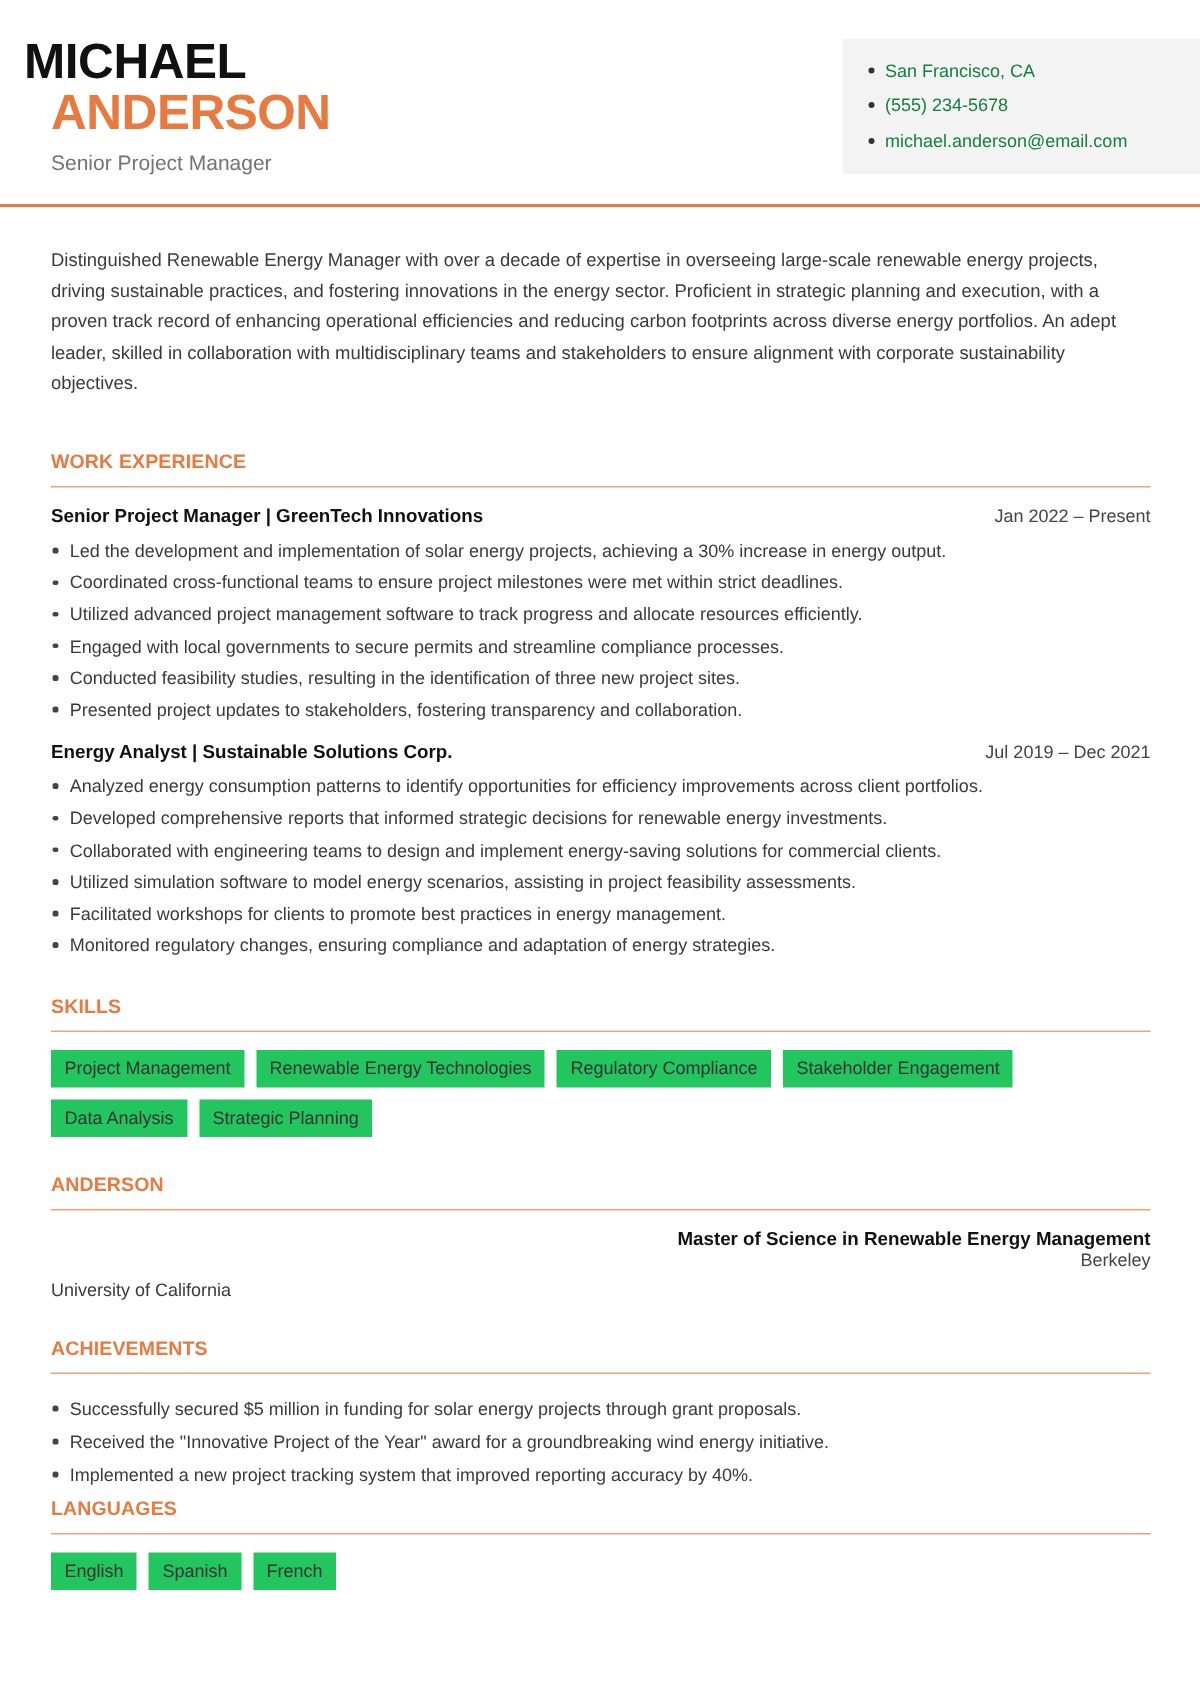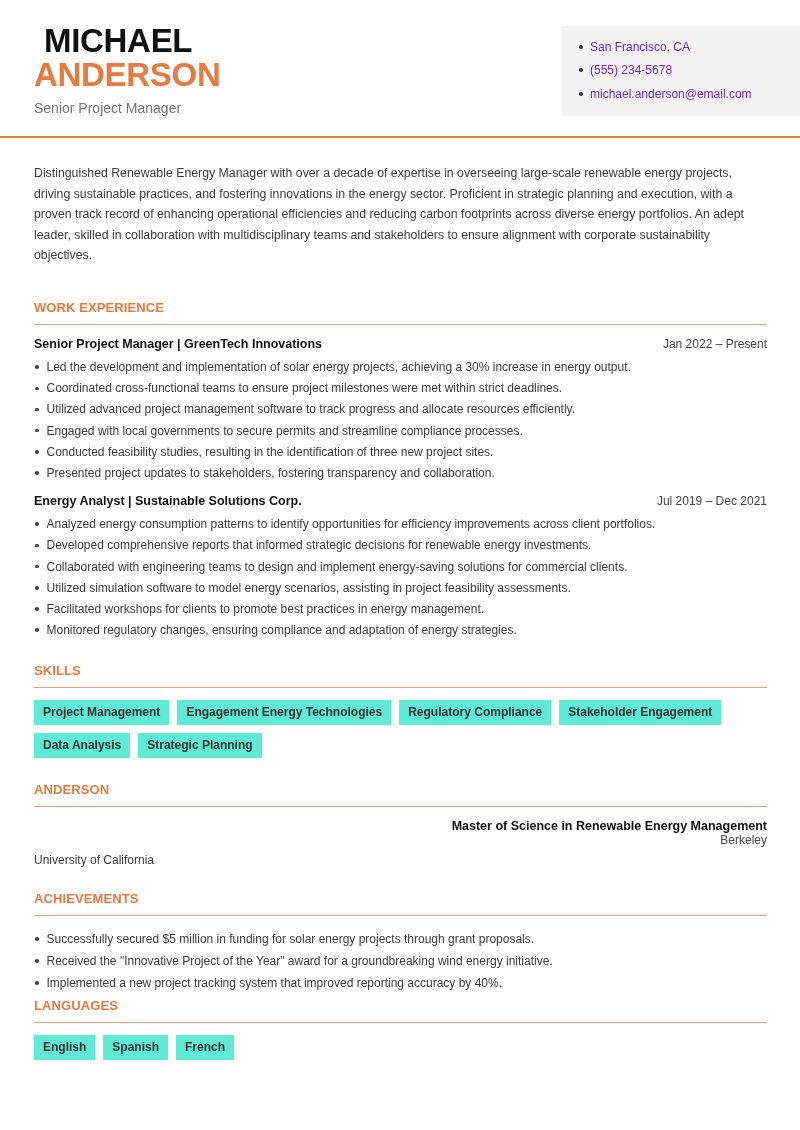--- a/index.html
+++ b/index.html
@@ -1,43 +1,43 @@
 <!DOCTYPE html>
 <html><head>
   <meta charset="utf-8">
   <style>
     * { box-sizing: border-box; margin: 0; padding: 0; }
     html, body { width: 800px; height: 1130px; background: #ffffff; }
     body { font-family: "Liberation Sans", sans-serif; color: #333333; position: relative; overflow: hidden; }
 
     .header { position: relative; height: 138px; border-bottom: 2px solid #e8793f; }
-    .name-first { position: absolute; left: 44px; top: 24px; font-size: 33px; font-weight: 700; color: #111111; letter-spacing: -0.3px; line-height: 34px; }
+    .name-first { position: absolute; left: 16px; top: 24px; font-size: 33px; font-weight: 700; color: #111111; letter-spacing: -0.3px; line-height: 34px; }
     .name-last { position: absolute; left: 34px; top: 58px; font-size: 33px; font-weight: 700; color: #e8793f; letter-spacing: -0.3px; line-height: 34px; }
     .job-title { position: absolute; left: 34px; top: 100px; font-size: 14px; color: #737373; }
 
     .contact-box { position: absolute; left: 562px; top: 26px; width: 238px; height: 90px; background: #f3f3f3; padding: 9px 0 0 17px; }
-    .contact-item { display: flex; align-items: center; font-size: 12px; color: #6d28d9; height: 23.5px; }
+    .contact-item { display: flex; align-items: center; font-size: 12px; color: #15803d; height: 23.5px; }
     .contact-item .dot { width: 4px; height: 4px; background: #333; border-radius: 50%; margin-right: 7px; flex: none; }
 
     .content { position: absolute; left: 34px; top: 163px; width: 733px; }
     .summary { font-size: 12.3px; line-height: 20.5px; color: #3a3a3a; }
 
     .section-title { font-size: 13px; font-weight: 700; color: #e8793f; padding-bottom: 9px; border-bottom: 1.5px solid #f0a07a; margin-bottom: 12px; letter-spacing: 0.1px; }
     .sec { margin-top: 34px; }
 
     .job-head { display: flex; justify-content: space-between; align-items: baseline; margin-bottom: 6px; }
     .job-role { font-size: 12.5px; font-weight: 700; color: #111111; }
     .job-date { font-size: 12px; color: #444444; }
     .bullets { list-style: none; }
     .bullets li { display: flex; align-items: center; font-size: 12px; color: #3a3a3a; height: 21.2px; }
     .bullets li .dot { width: 3.5px; height: 3.5px; background: #444; border-radius: 50%; margin: 0 8px 0 1px; flex: none; }
     .job + .job { margin-top: 10px; }
 
     .tags { display: flex; flex-wrap: wrap; gap: 8px 8px; }
-    .tag { background: #5eead4; font-size: 12px; color: #333333; padding: 0 9px; height: 25px; line-height: 25px; font-weight: bold; }
+    .tag { background: #22c55e; font-size: 12px; color: #333333; padding: 0 9px; height: 25px; line-height: 25px; }
 
     .edu-head { display: flex; justify-content: space-between; align-items: flex-end; flex-direction: column; }
     .edu-degree { font-size: 12.5px; font-weight: 700; color: #111111; }
     .edu-loc { font-size: 12px; color: #444444; }
     .edu-school { font-size: 12px; color: #3a3a3a; margin-top: 6px; }
   </style>
 </head>
 <body>
 
 <div class="header">
@@ -131,21 +131,21 @@
             <span>Monitored regulatory changes, ensuring compliance and adaptation of energy strategies.</span>
           </li>
       </ul>
     </div>
   </section>
 
   <section class="sec" style="margin-top:22px">
     <h2 class="section-title">SKILLS</h2>
     <div class="tags">
       <span class="tag">Project Management</span>
-      <span class="tag">Engagement Energy Technologies</span>
+      <span class="tag">Renewable Energy Technologies</span>
       <span class="tag">Regulatory Compliance</span>
       <span class="tag">Stakeholder Engagement</span>
       <span class="tag">Data Analysis</span>
       <span class="tag">Strategic Planning</span>
     </div>
   </section>
 
   <section class="sec" style="margin-top:24px">
     <h2 class="section-title">ANDERSON</h2>
     <div class="edu-head">

